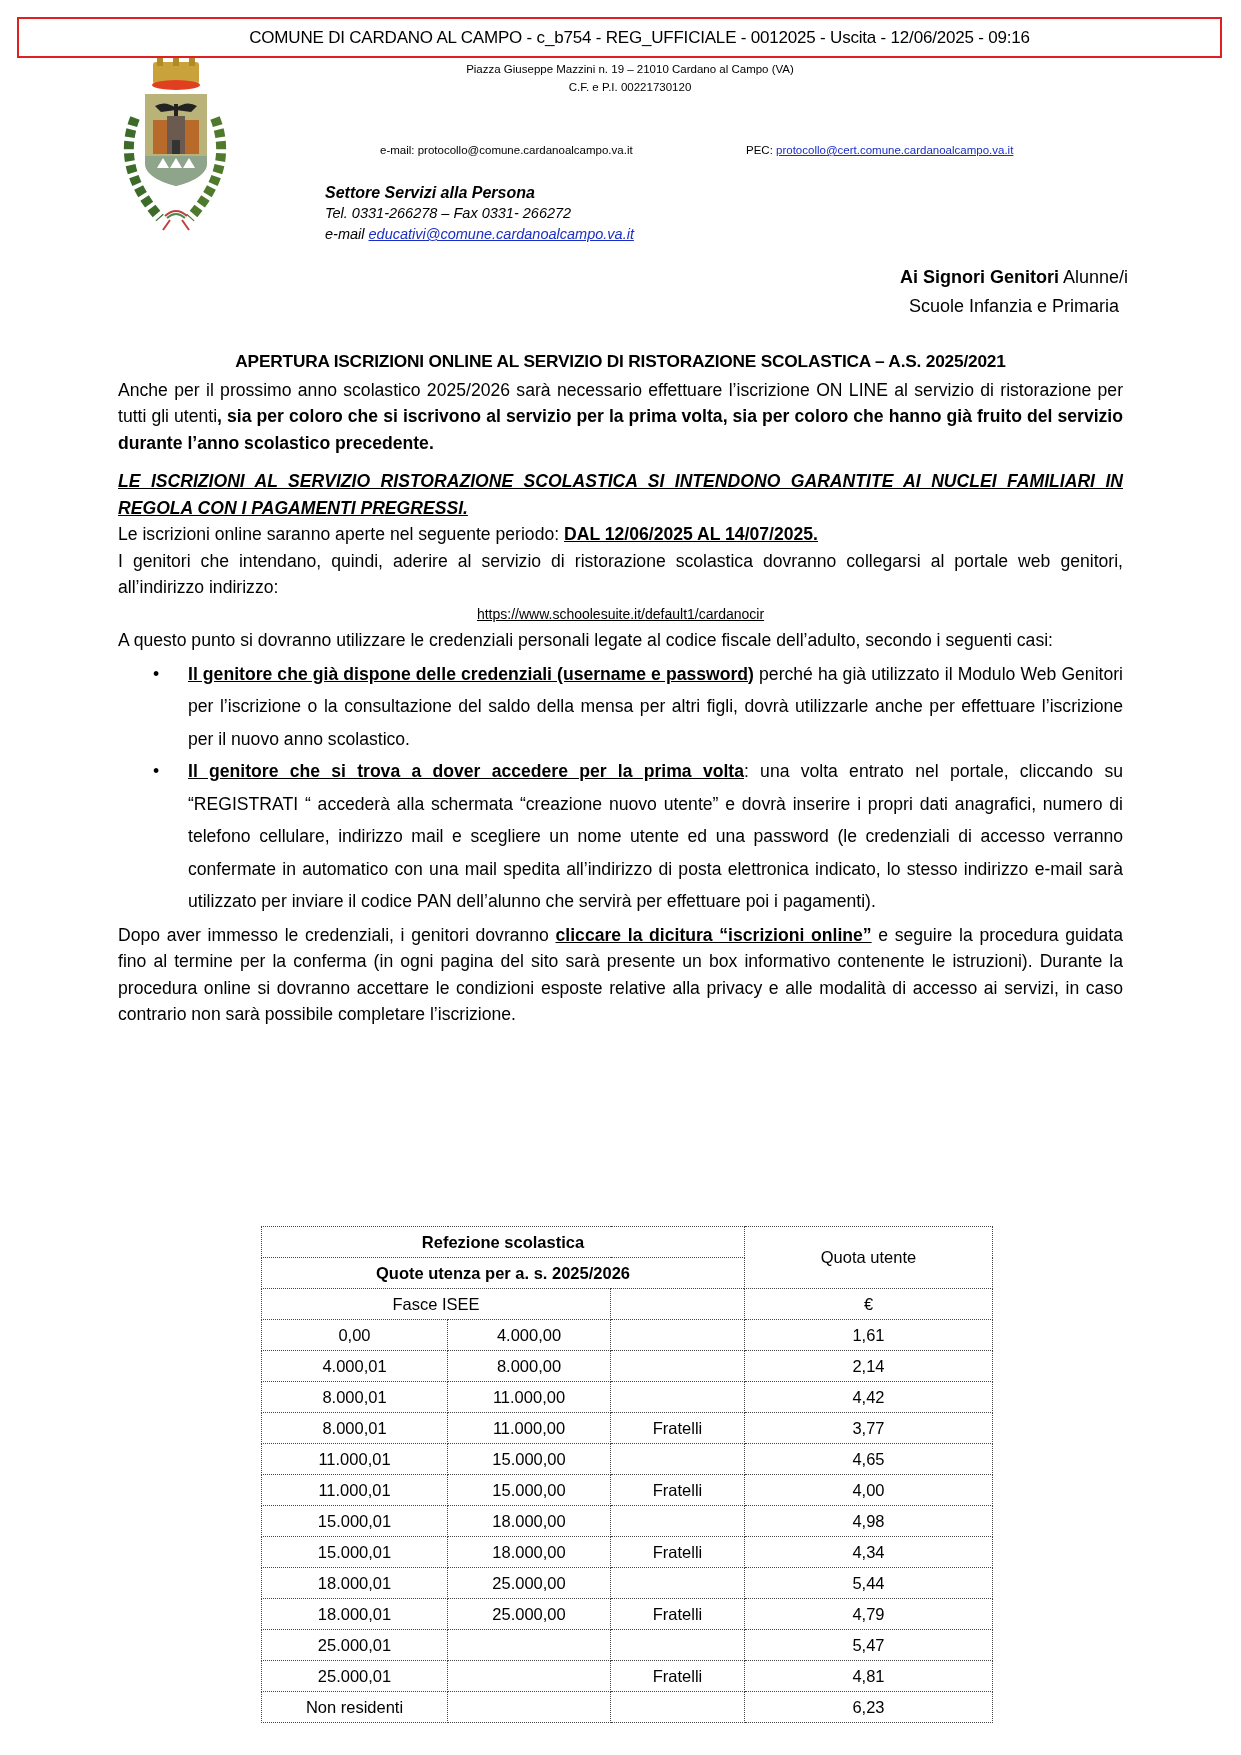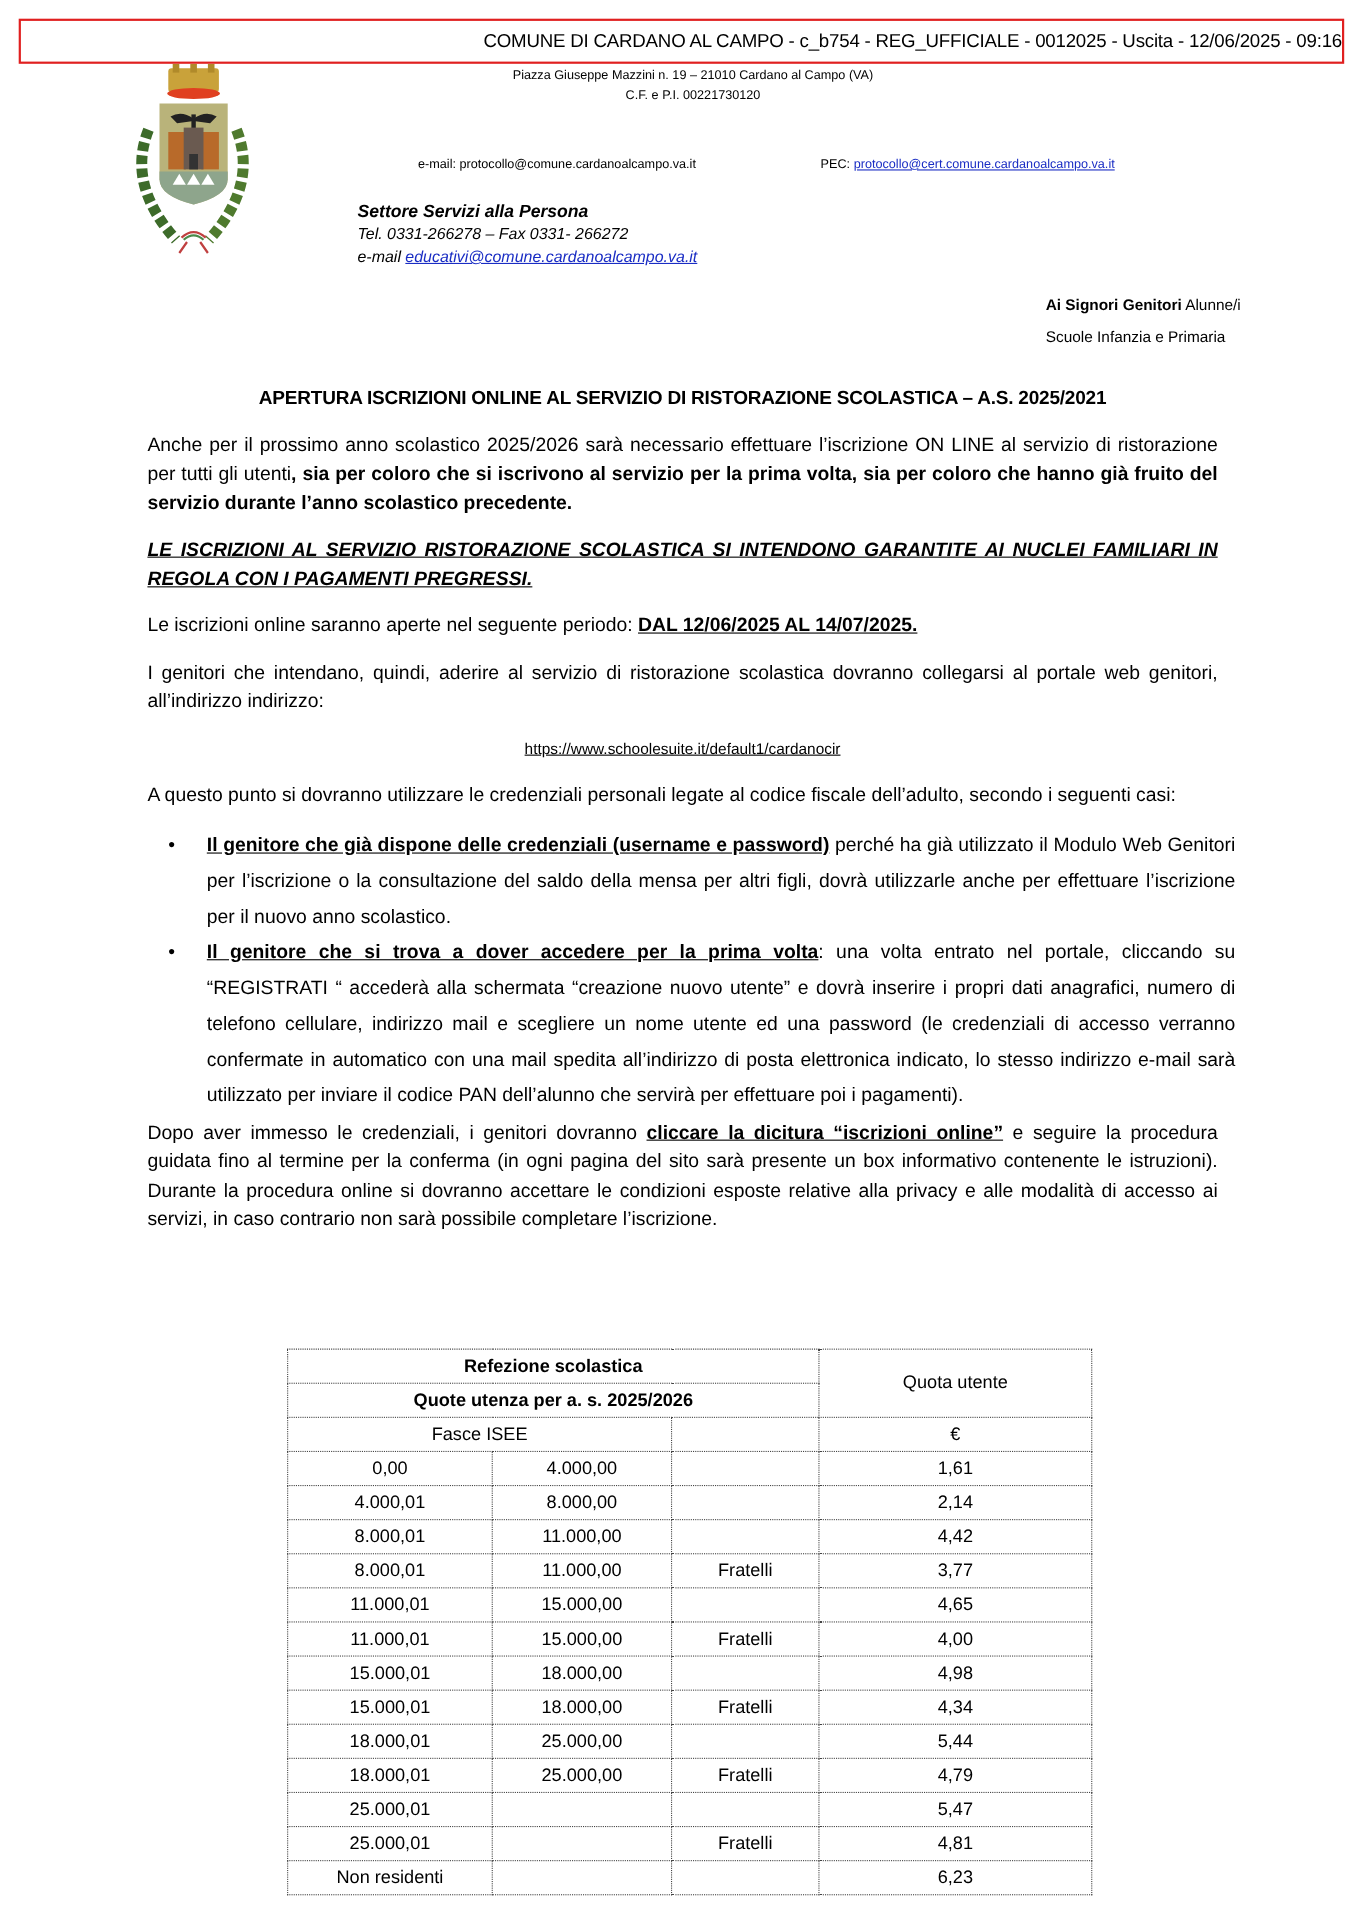--- a/index.html
+++ b/index.html
@@ -1,30 +1,30 @@
 <!DOCTYPE html>
 <html><head>
 <meta charset="utf-8">
 <style>
   html, body { margin: 0; padding: 0; background: #ffffff; }
   body { width: 1241px; height: 1755px; position: relative; overflow: hidden; color: #000; font-family: "Liberation Sans", sans-serif; }
-  .stamp { position: absolute; left: 17px; top: 17px; width: 1205px; height: 41px; border: 2px solid #e02020; box-sizing: border-box; display: flex; align-items: center; justify-content: flex-end; font-family: "Liberation Sans", sans-serif; font-size: 17px; letter-spacing: -0.2px; padding-left: 40px; }
+  .stamp { position: absolute; left: 17px; top: 17px; width: 1205px; height: 41px; border: 2px solid #e02020; box-sizing: border-box; display: flex; align-items: center; justify-content: center; font-family: "Liberation Sans", sans-serif; font-size: 17px; letter-spacing: -0.2px; padding-left: 40px; }
   .crest { position: absolute; left: 115px; top: 58px; width: 120px; height: 175px; }
   .hdr-center { position: absolute; left: 330px; width: 600px; top: 60px; text-align: center; font-family: "Liberation Sans", sans-serif; }
   .city { font-size: 20px; font-weight: bold; line-height: 26px; }
   .addr { font-size: 11.5px; line-height: 18px; }
   .mailrow { position: absolute; top: 144px; left: 380px; font-size: 11.5px; width: 700px; }
   .mailrow .pec { position: absolute; left: 366px; top: 0; white-space: nowrap; }
   a, .link { color: #1a2dc4; text-decoration: underline; }
   .settore { position: absolute; left: 325px; top: 182px; font-style: italic; font-size: 14.5px; line-height: 21px; }
   .settore .sname { font-weight: bold; font-size: 16px; }
-  .recip { position: absolute; right: 113px; top: 263px; text-align: left; font-size: 14px; line-height: 29px; }
+  .recip { position: absolute; right: 113px; top: 263px; text-align: center; font-size: 18px; line-height: 29px; }
   .content { position: absolute; left: 118px; width: 1005px; top: 348px; font-family: "Liberation Sans", sans-serif; font-size: 17.6px; line-height: 26.5px; }
   .title { text-align: center; font-weight: bold; font-size: 17.3px; letter-spacing: -0.2px; margin-bottom: 2px; }
-  p { margin: 16px; text-align: justify; }
+  p { margin: 0; text-align: justify; }
   .b { font-weight: bold; }
   .u { text-decoration: underline; }
   .warn { font-weight: bold; font-style: italic; text-decoration: underline; margin-top: 12px; }
   .url { text-align: center; font-size: 14px; }
   ul { margin: 4px 0 0 0; padding-left: 70px; list-style: none; }
   li { position: relative; text-align: justify; line-height: 32.5px; }
   li .bullet { position: absolute; left: -35px; top: 0; }
   .table-wrap { position: absolute; left: 261px; top: 1226px; }
   table { border-collapse: collapse; font-family: "Liberation Sans", sans-serif; font-size: 16.5px; }
   td { border: 1px dotted #444; text-align: center; height: 30px; padding: 0 4px; }

